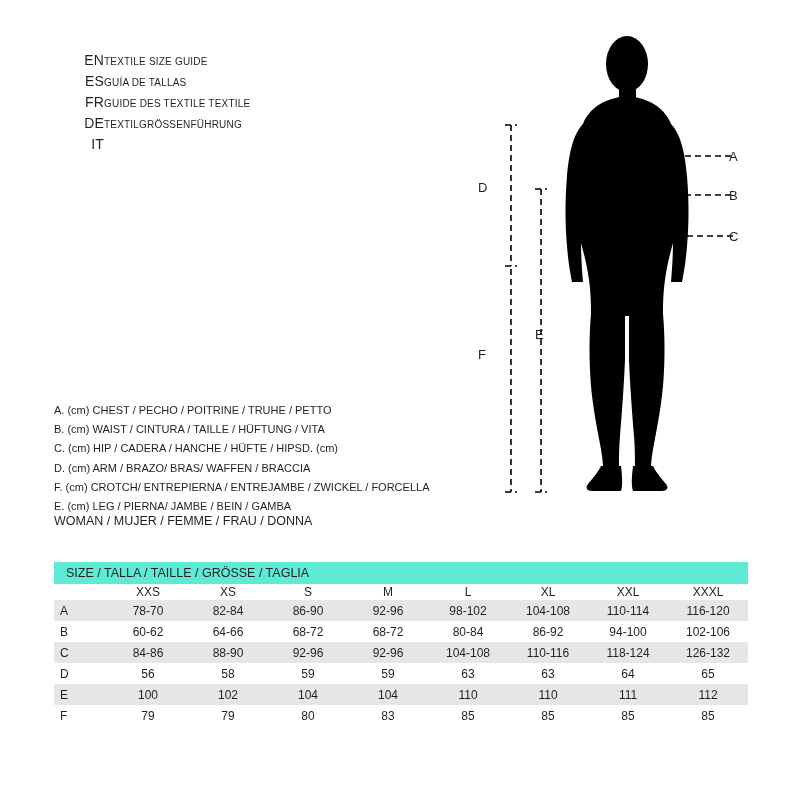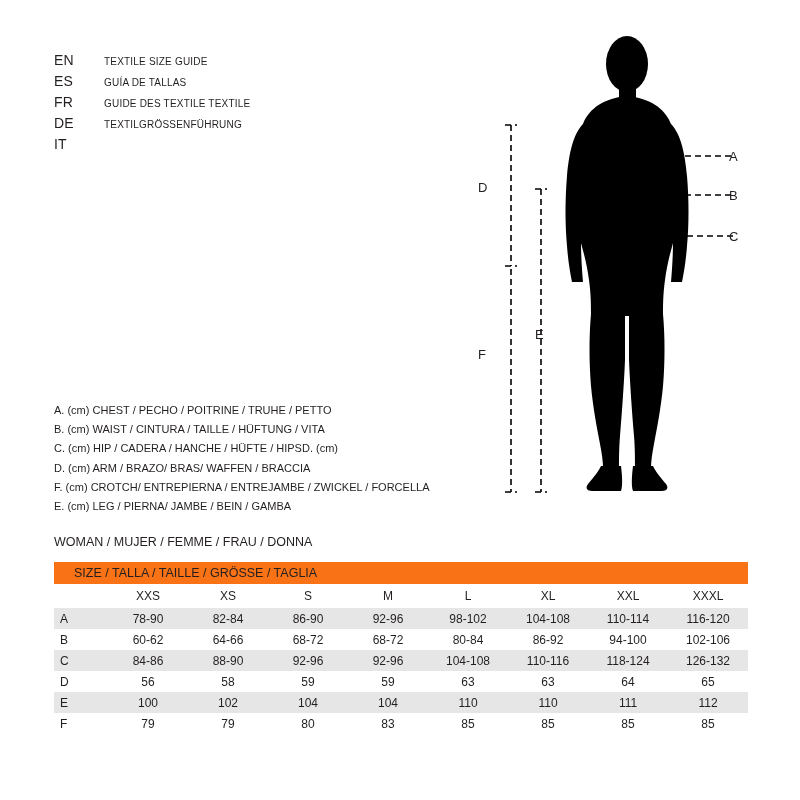--- a/index.html
+++ b/index.html
@@ -20,20 +20,21 @@
   .titles {
     position: absolute;
     left: 54px;
     top: 52px;
     width: 420px;
   }
   .title-row {
     display: flex;
     align-items: baseline;
     height: 21px;
+    text-align: right;
   }
   .title-lang {
     width: 50px;
     font-size: 14px;
     letter-spacing: 0.2px;
   }
   .title-text {
     font-size: 10px;
     letter-spacing: 0.2px;
   }
@@ -46,21 +47,21 @@
     width: 470px;
   }
   .legend-line {
     font-size: 11px;
     line-height: 19.2px;
     white-space: nowrap;
   }
   .legend-group {
     position: absolute;
     left: 54px;
-    top: 535px;
+    top: 514px;
     font-size: 12.5px;
   }
 
   
   .table-wrap {
     position: absolute;
     left: 54px;
     top: 562px;
     width: 694px;
   }
@@ -71,29 +72,29 @@
   }
   table td, table th {
     font-size: 12px;
     font-weight: normal;
     text-align: center;
     height: 21px;
     padding: 0;
     color: #231f20;
   }
   tr.header-band td {
-    background: #f97316;
+    background: #5eead4;
     text-align: left;
-    padding-left: 20px;
+    padding-left: 12px;
     height: 22px;
     font-size: 12.5px;
   }
   tr.cols td {
     background: #ffffff;
-    height: 24px;
+    height: 16px;
   }
   tr.shade td { background: #e6e6e6; }
   tr.plain td { background: #ffffff; }
   td.rowlabel {
     text-align: left;
     padding-left: 6px;
     width: 54px;
   }
 
   
@@ -251,21 +252,21 @@
         <td>S</td>
         <td>M</td>
         <td>L</td>
         <td>XL</td>
         <td>XXL</td>
         <td>XXXL</td>
       </tr>
 
       <tr class="shade">
         <td class="rowlabel">A</td>
-        <td>78-90</td>
+        <td>78-70</td>
         <td>82-84</td>
         <td>86-90</td>
         <td>92-96</td>
         <td>98-102</td>
         <td>104-108</td>
         <td>110-114</td>
         <td>116-120</td>
       </tr>
       <tr class="plain">
         <td class="rowlabel">B</td>

